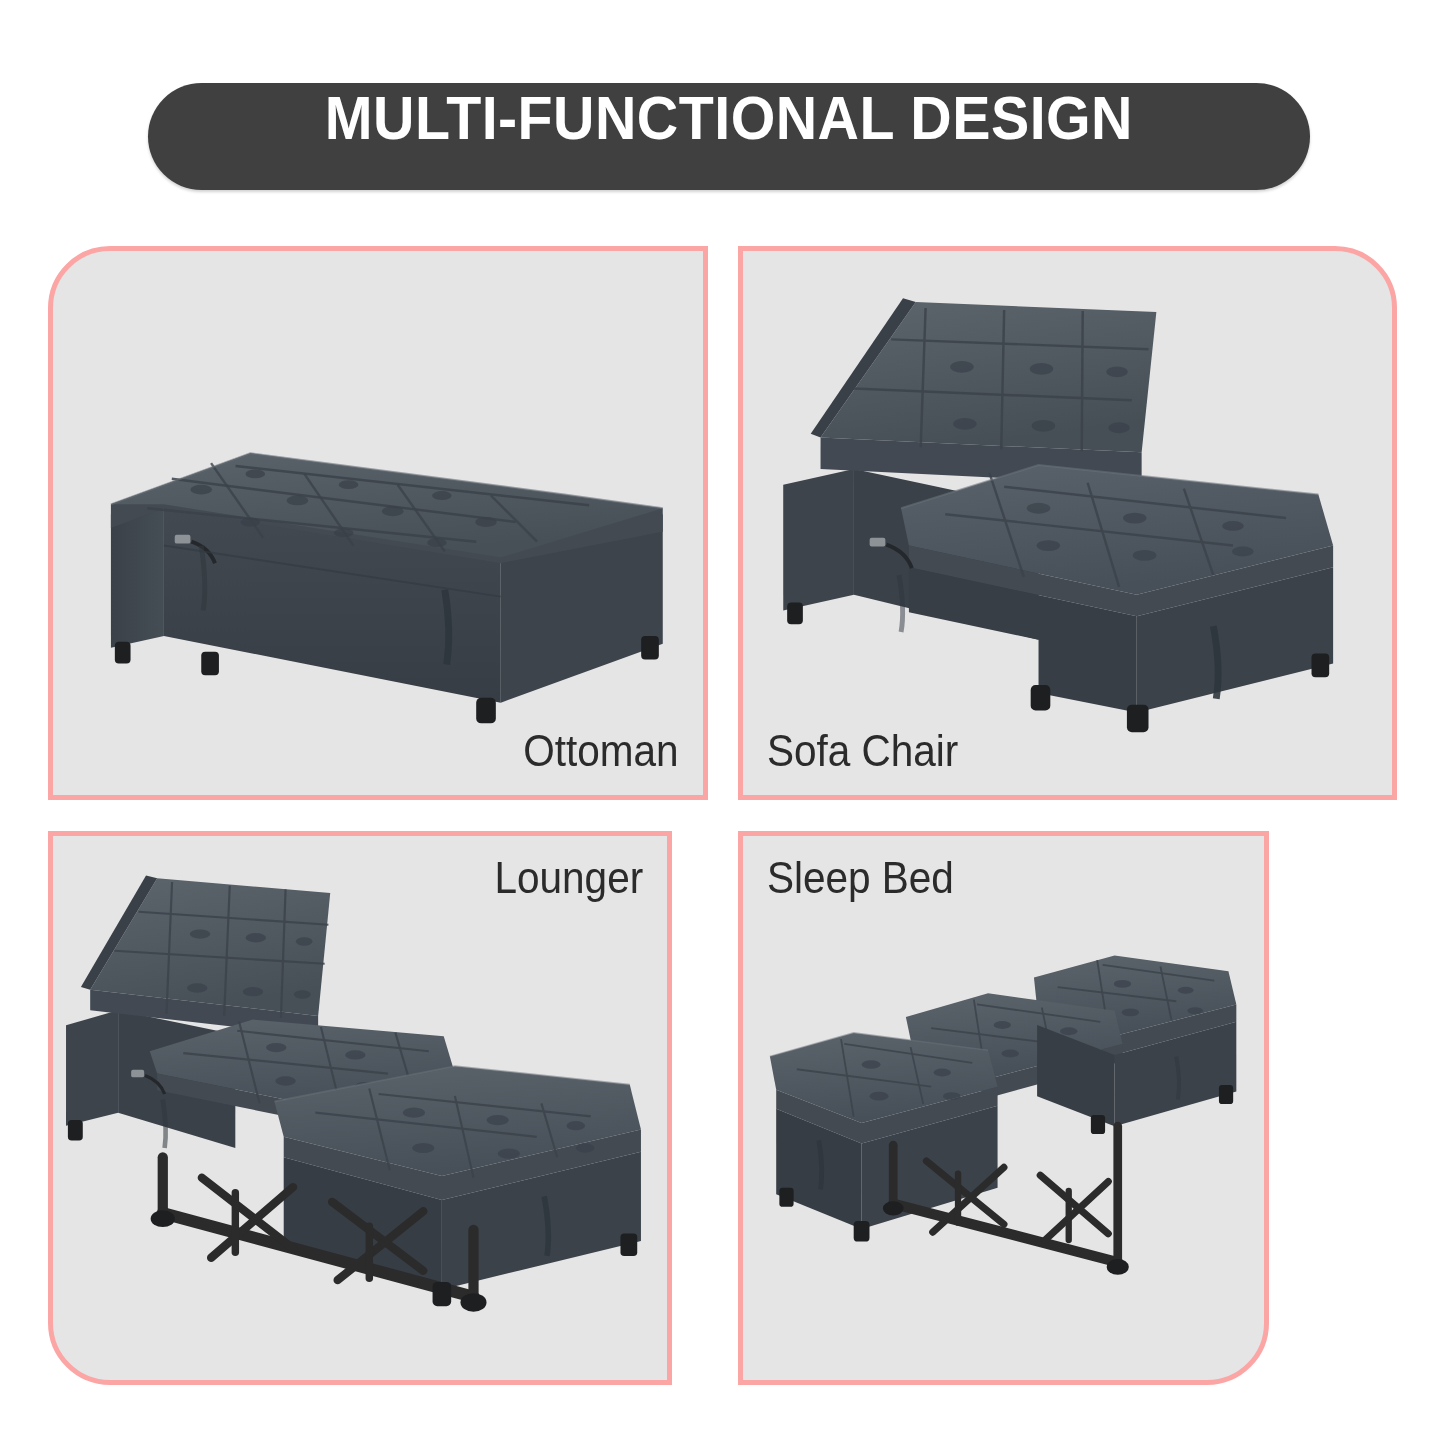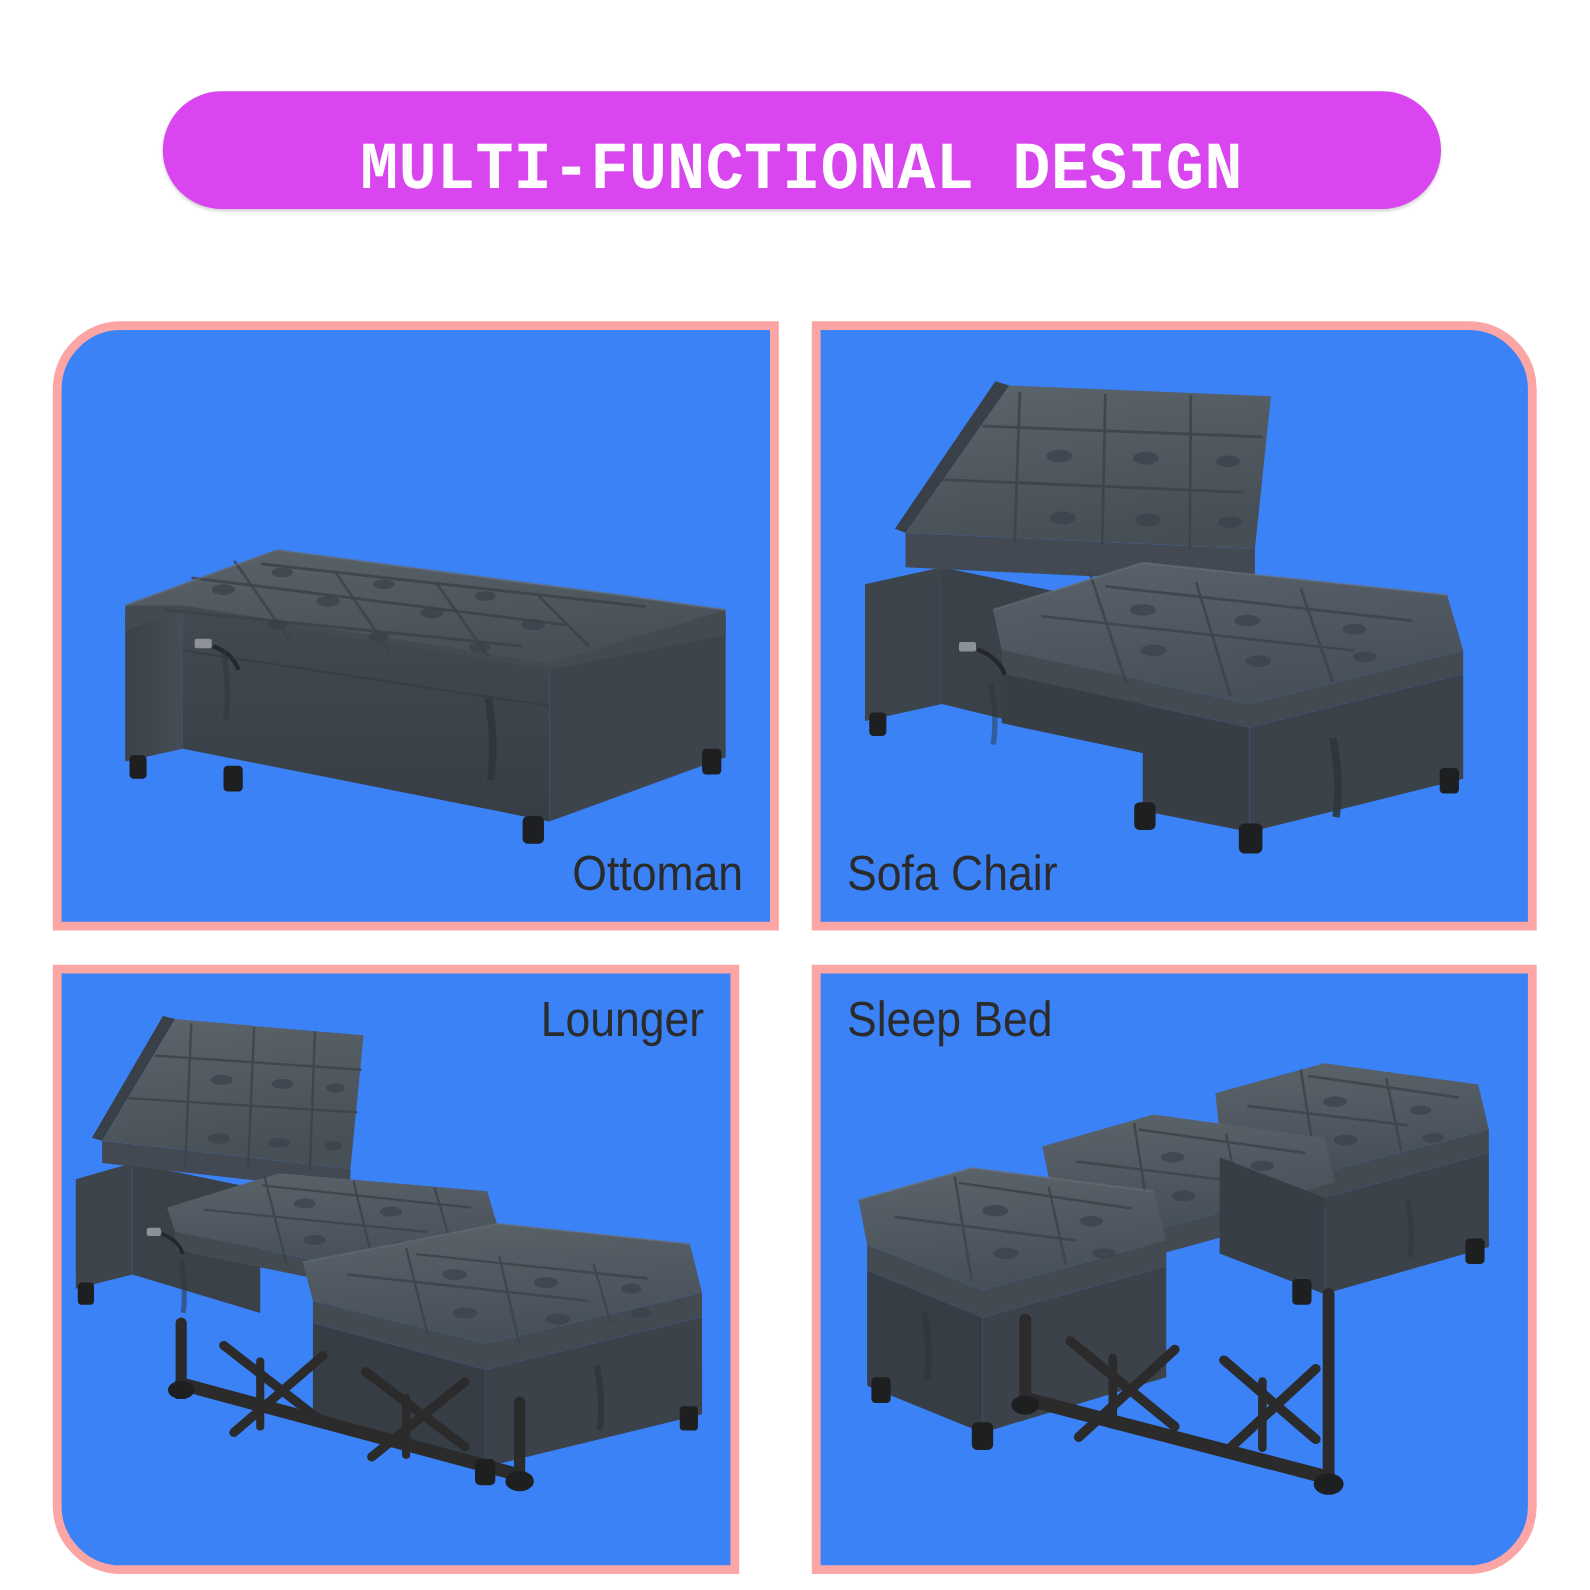--- a/index.html
+++ b/index.html
@@ -9,53 +9,51 @@
     font-family:"Liberation Sans",sans-serif;
     overflow:hidden;
     position:relative;
   }
 
   
   #title-banner{
     position:absolute;
     left:148px; top:83px;
     width:1162px; height:107px;
-    background:#d946ef;
+    background:#404040;
     border-radius:54px;
-    display:flex; align-items:flex-end; justify-content:center;
+    display:flex; align-items:flex-start; justify-content:center;
     box-shadow:0 2px 3px rgba(0,0,0,.18);
-    font-family:Liberation Mono, monospace;
   }
   #title-text{
     color:#ffffff;
     font-size:61px;
     font-weight:bold;
     letter-spacing:.5px;
     transform:scaleX(.94);
     white-space:nowrap;
   }
 
   
   #panel-grid{
     position:absolute;
     left:48px; top:246px;
     width:1349px; height:1139px;
   }
   .panel{
     position:absolute;
-    border:8px solid #fca5a5;
+    border:5px solid #fca5a5;
     box-sizing:border-box;
-    background:#3b82f6;
+    background:#e5e5e5;
     overflow:hidden;
-    margin-top:46px;
   }
   #panel-ottoman   {left:0;    top:0;    width:660px; height:554px; border-radius:62px 0 0 0;}
   #panel-sofachair {left:690px;top:0;    width:659px; height:554px; border-radius:0 62px 0 0;padding-left:12px;}
   #panel-lounger   {left:0;    top:585px;width:624px; height:554px; border-radius:0 0 0 62px;}
-  #panel-sleepbed  {left:690px;top:585px;width:659px; height:554px; border-radius:0 0 62px 0;}
+  #panel-sleepbed  {left:690px;top:585px;width:531px; height:554px; border-radius:0 0 62px 0;}
 
   .panel-label{
     position:absolute;
     font-size:45px;
     color:#2b2b2b;
     white-space:nowrap;
     transform:scaleX(.9);
   }
   .label-bottom-right{ right:24px; bottom:18px; transform-origin:right center; }
   .label-top-left    { left:24px;  top:16px;    transform-origin:left center; }

